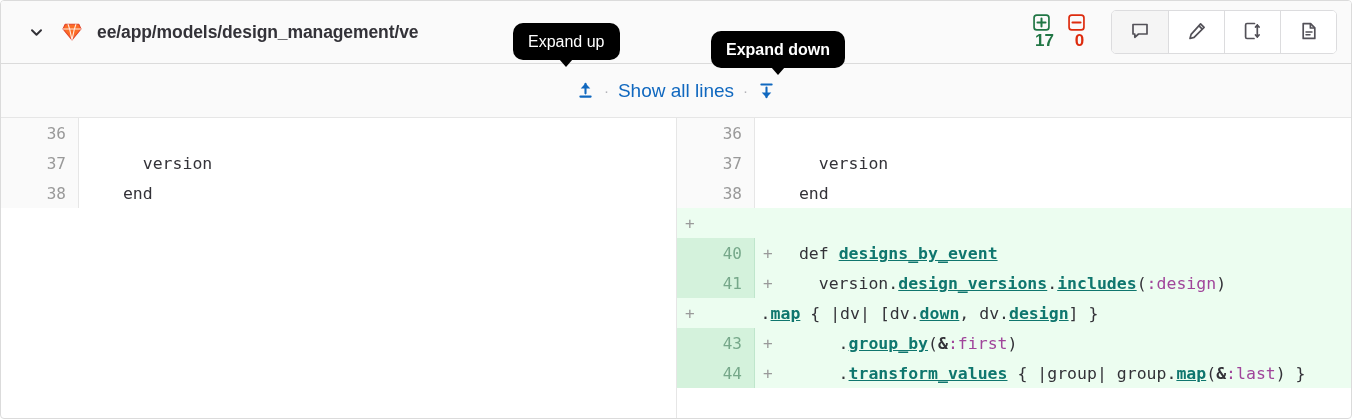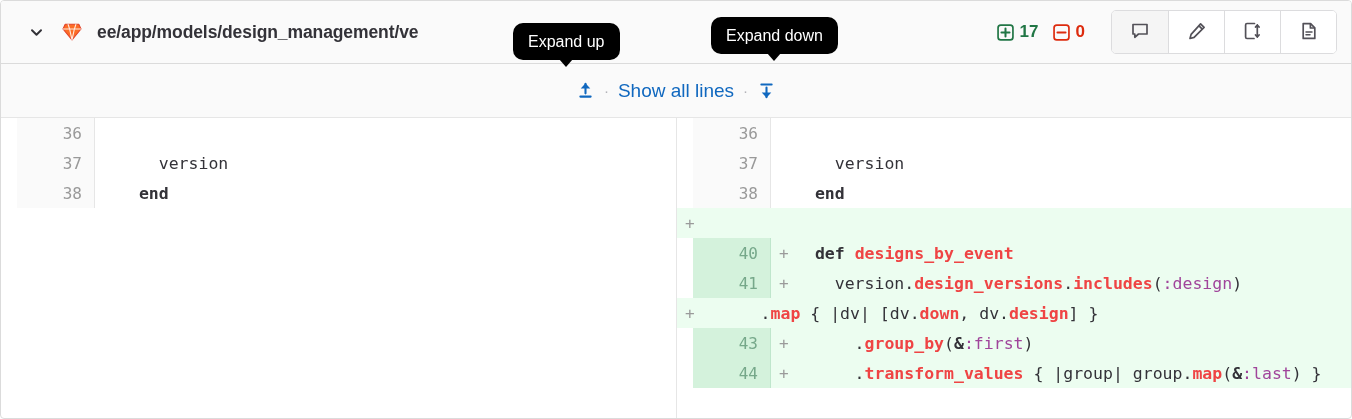--- a/index.html
+++ b/index.html
@@ -56,21 +56,21 @@
     gap: 0;
   }
   .diff-stats {
     display: flex;
     align-items: center;
     font-size: 17px;
     font-weight: bold;
     margin-right: 26px;
   }
   .stat-add, .stat-del {
-    display: flex; align-items: center;
+    display: flex; align-items: center; flex-direction: column;
   }
   .stat-add { color: #217645; }
   .stat-del { color: #dd2b0e; margin-left: 14px; }
   .stat-add .num, .stat-del .num { margin-left: 6px; }
   .sq-icon { width: 17px; height: 17px; display:block; }
 
   .btn-group {
     display: flex;
     border: 1px solid #dcdcde;
     border-radius: 5px;
@@ -126,21 +126,21 @@
     content: "";
     position: absolute;
     bottom: -7px;
     left: 50%;
     margin-left: -7px;
     border-left: 7px solid transparent;
     border-right: 7px solid transparent;
     border-top: 8px solid #000;
   }
   #tt-up   { left: 512px; top: 22px; }
-  #tt-down { left: 710px; top: 16px; }
+  #tt-down { left: 710px; top: 30px; font-weight: bold; }
 
   
   .diff-body { display: flex; height: 302px; }
   .pane {
     width: 676px;
     display: flex;
     flex-direction: column;
   }
   .pane.right { border-left: 1px solid #e6e6e6; }
   .row {
@@ -154,21 +154,20 @@
     background: #fafafa;
     border-right: 1px solid #e6e6e6;
     color: #999;
     font-family: "DejaVu Sans Mono", monospace;
     font-size: 16px;
     text-align: right;
     padding: 4px 12px 0 0;
     line-height: 24px;
     user-select: none;
     cursor: pointer;
-    margin-left: 16px;
   }
   .marker {
     width: 24px;
     flex: 0 0 24px;
     font-family: "DejaVu Sans Mono", monospace;
     font-size: 16px;
     color: #9a9a9a;
     padding: 4px 0 0 8px;
     line-height: 24px;
   }
@@ -181,22 +180,22 @@
     padding: 4px 6px 0 0;
     white-space: pre-wrap;
     word-break: break-word;
     tab-size: 4;
   }
   
   .row.added .gutter { background: #d4f2dc; color: #76a88a; border-right-color: #bfe6cc; }
   .row.added .marker, .row.added .code { background: #ecfdf0; }
 
   
-  .kw   { font-weight: bold; color: #333238; }
-  .meth { font-weight: bold; color: #ef4444; }
+  .kw   { font-weight: normal; color: #333238; }
+  .meth { font-weight: bold; color: #0f766e; text-decoration: underline; }
   .sym  { color: #a0459b; }
   .amp  { font-weight: bold; color: #333238; }
   .plain{ color: #333238; }
 </style>
 </head>
 <body>
 
 <div id="app">
 
   <div class="file-header">

